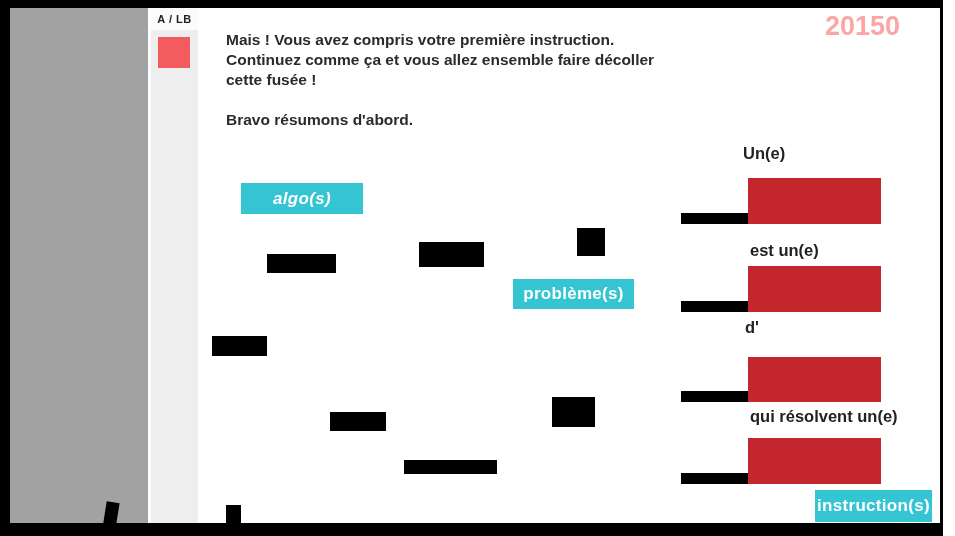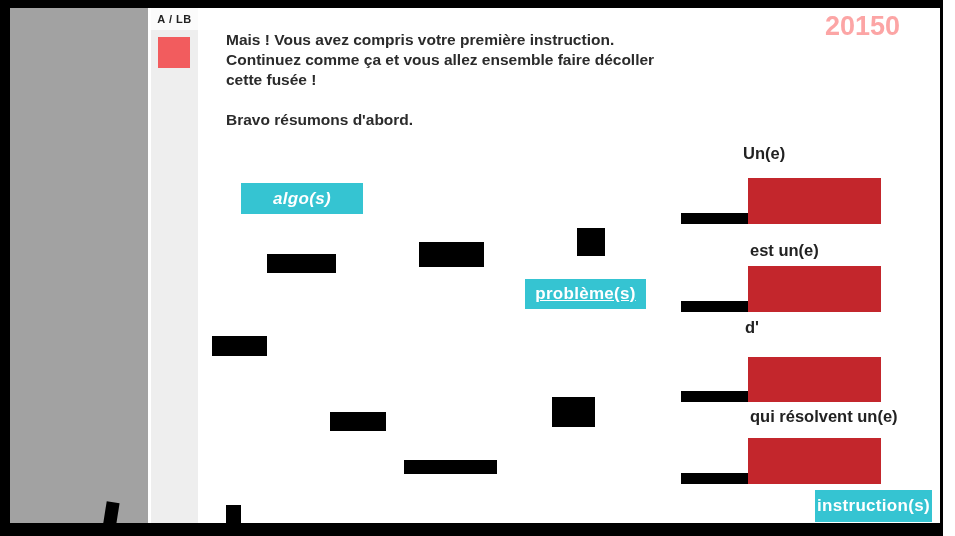--- a/index.html
+++ b/index.html
@@ -146,21 +146,21 @@
   <div class="score">20150</div>
 
   <div class="intro">
     <div>Mais ! Vous avez compris votre première instruction.</div>
     <div>Continuez comme ça et vous allez ensemble faire décoller</div>
     <div>cette fusée !</div>
   </div>
   <div class="summary">Bravo résumons d'abord.</div>
 
   <div class="word-tile" style="left:241px; top:183px; width:122px; height:31px;font-style:italic;">algo(s)</div>
-  <div class="word-tile" style="left:525px; top:279px; width:121px; height:30px;text-decoration:underline;">problème(s)</div>
+  <div class="word-tile" style="left:513px; top:279px; width:121px; height:30px;">problème(s)</div>
   <div class="word-tile" style="left:815px; top:490px; width:117px; height:32px;">instruction(s)</div>
 
   <div class="redacted" style="left:267px; top:254px; width:69px; height:19px;"></div>
   <div class="redacted" style="left:419px; top:242px; width:65px; height:25px;"></div>
   <div class="redacted" style="left:577px; top:228px; width:28px; height:28px;"></div>
   <div class="redacted" style="left:212px; top:336px; width:55px; height:20px;"></div>
   <div class="redacted" style="left:330px; top:412px; width:56px; height:19px;"></div>
   <div class="redacted" style="left:552px; top:397px; width:43px; height:30px;"></div>
   <div class="redacted" style="left:404px; top:460px; width:93px; height:14px;"></div>
   <div class="redacted" style="left:226px; top:505px; width:15px; height:19px;"></div>

